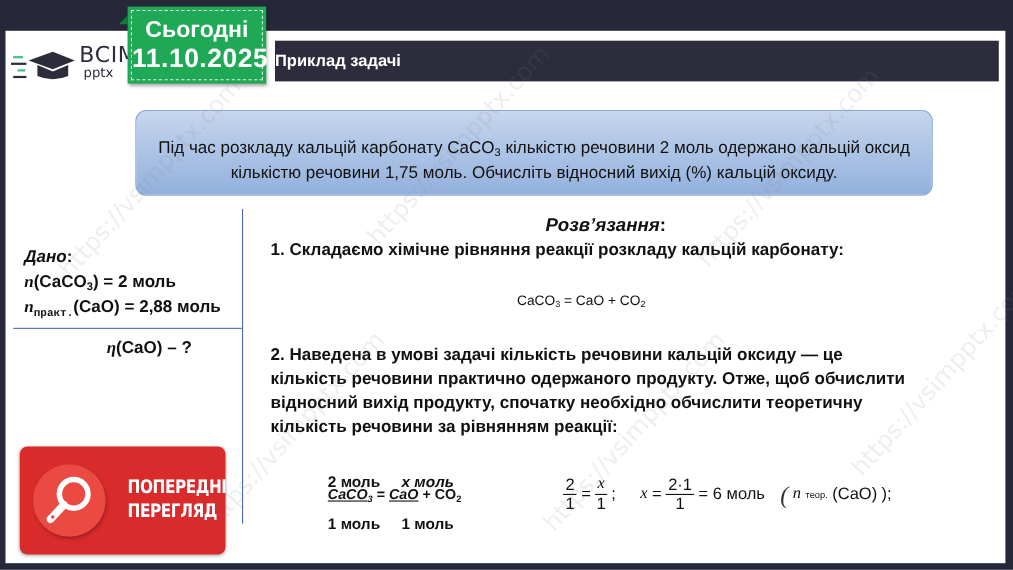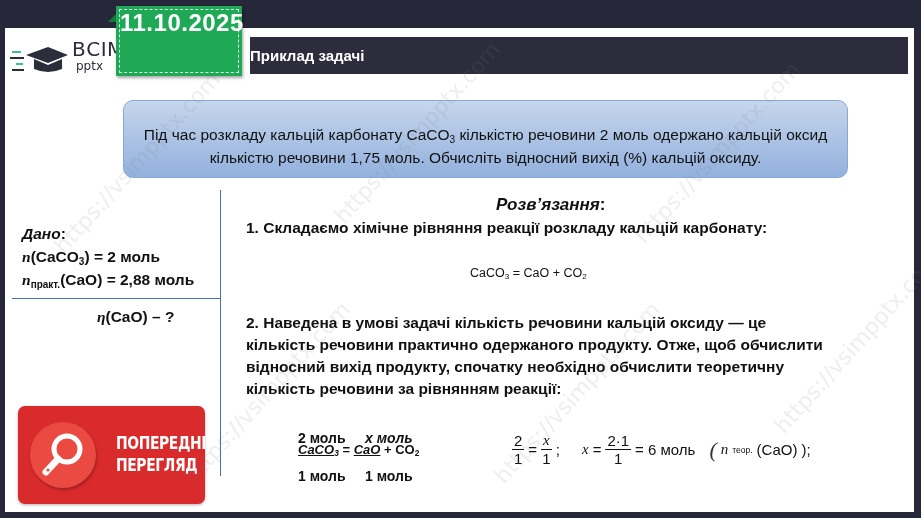--- a/index.html
+++ b/index.html
@@ -25,21 +25,21 @@
 
   
   .problem-box { position: absolute; left: 123px; top: 100px; width: 725px; height: 78px; border-radius: 10px; background: linear-gradient(180deg, #c6d6ed 0%, #a9c1e3 55%, #93b1de 100%); border: 1px solid #8aa8d6; text-align: center; font-weight: normal; font-size: 15.5px; line-height: 23px; color: #111; padding-top: 22px; }
 
   sub { font-size: 0.65em; vertical-align: -0.25em; line-height: 0; }
 
   
   .given { position: absolute; left: 22px; top: 222px; font-size: 15.5px; font-weight: bold; color: #111; line-height: 23px; }
   .given-title { font-style: italic; }
   .given .n { font-style: italic; font-family: "Liberation Serif", serif; font-weight: bold; }
-  .given .subx { font-size: 10px; vertical-align: -3px; font-style: normal; font-family: Liberation Sans, sans-serif; }
+  .given .subx { font-size: 10px; vertical-align: -3px; font-style: normal; font-family: Liberation Mono, monospace; }
   .divider-h { position: absolute; left: 12px; top: 298px; width: 209px; height: 1px; background: #4c6db4; }
   .divider-v { position: absolute; left: 220px; top: 190px; width: 1px; height: 286px; background: #4c6db4; }
   .find { position: absolute; left: 97px; top: 308px; font-size: 15.5px; font-weight: bold; color: #111; }
   .find .eta { font-style: italic; font-family: "Liberation Serif", serif; }
 
   
   .sol-title { position: absolute; left: 496px; top: 195px; font-size: 17px; font-weight: bold; font-style: italic; color: #111; }
   .step1 { position: absolute; left: 246px; top: 219px; font-size: 15.5px; font-weight: bold; color: #111; }
   .eq1 { position: absolute; left: 470px; top: 266px; font-size: 12.5px; color: #111; }
   .step2 { position: absolute; left: 246px; top: 312px; width: 580px; font-size: 15.5px; font-weight: bold; color: #111; line-height: 22px; }
@@ -78,20 +78,21 @@
     <rect x="2" y="30" width="12" height="2" fill="#2b2d3a"></rect>
     <polygon points="16,16 38,8 58,16 38,24" fill="#2b2d3a"></polygon>
     <path d="M24 20 L24 30 Q38 36 52 30 L52 20 L38 26 Z" fill="#2b2d3a"></path>
   </svg>
   <span class="logo-text">ВСІМ</span>
   <span class="logo-sub">pptx</span>
 </div>
 
 <div class="date-badge">
   <div class="date-badge-inner">
+    <span class="date-label">Сьогодні</span>
     <span class="date-value">11.10.2025</span>
   </div>
 </div>
 
 <div class="title-bar">Приклад задачі</div>
 
 <div class="problem-box">
   <span>Під час розкладу кальцій карбонату CaCO</span><sub>3</sub><span> кількістю речовини 2 моль одержано кальцій оксид кількістю речовини 1,75 моль. Обчисліть відносний вихід (%) кальцій оксиду.</span>
 </div>
 

